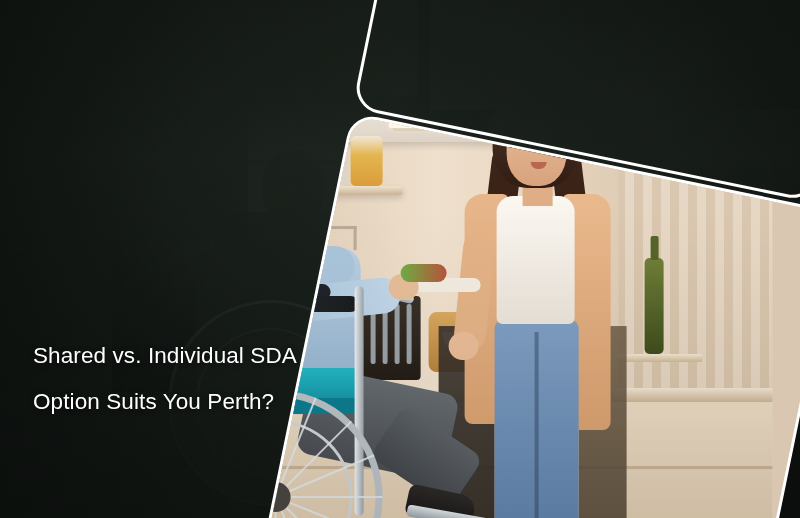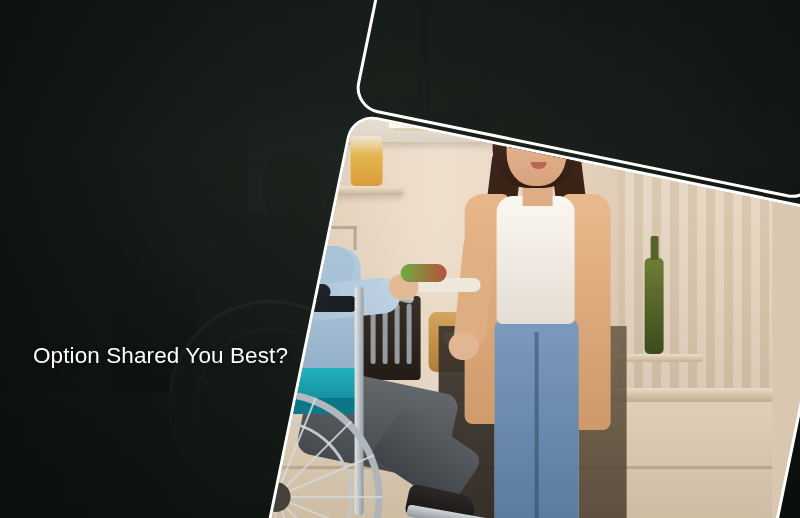--- a/index.html
+++ b/index.html
@@ -306,21 +306,22 @@
     <div class="shp m-back"></div>
     <div class="shp m-wheel"></div>
     <div class="shp m-wheel2"></div>
     <div class="shp s-counter"></div>
     <div class="shp s-floor"></div>
     <div class="bg-vig"></div>
   </div>
 
 
   <div class="headline">
-    <span>Option Shared You Best?</span>
+    <span>Shared vs. Individual SDA</span>
+    <span>Option Suits You Perth?</span>
   </div>
 
   <div class="diag-layer">
 
     <div class="outline-card"></div>
 
     <div class="photo-card">
       <div class="photo-inner">
 
         <div class="ph k-wall">

